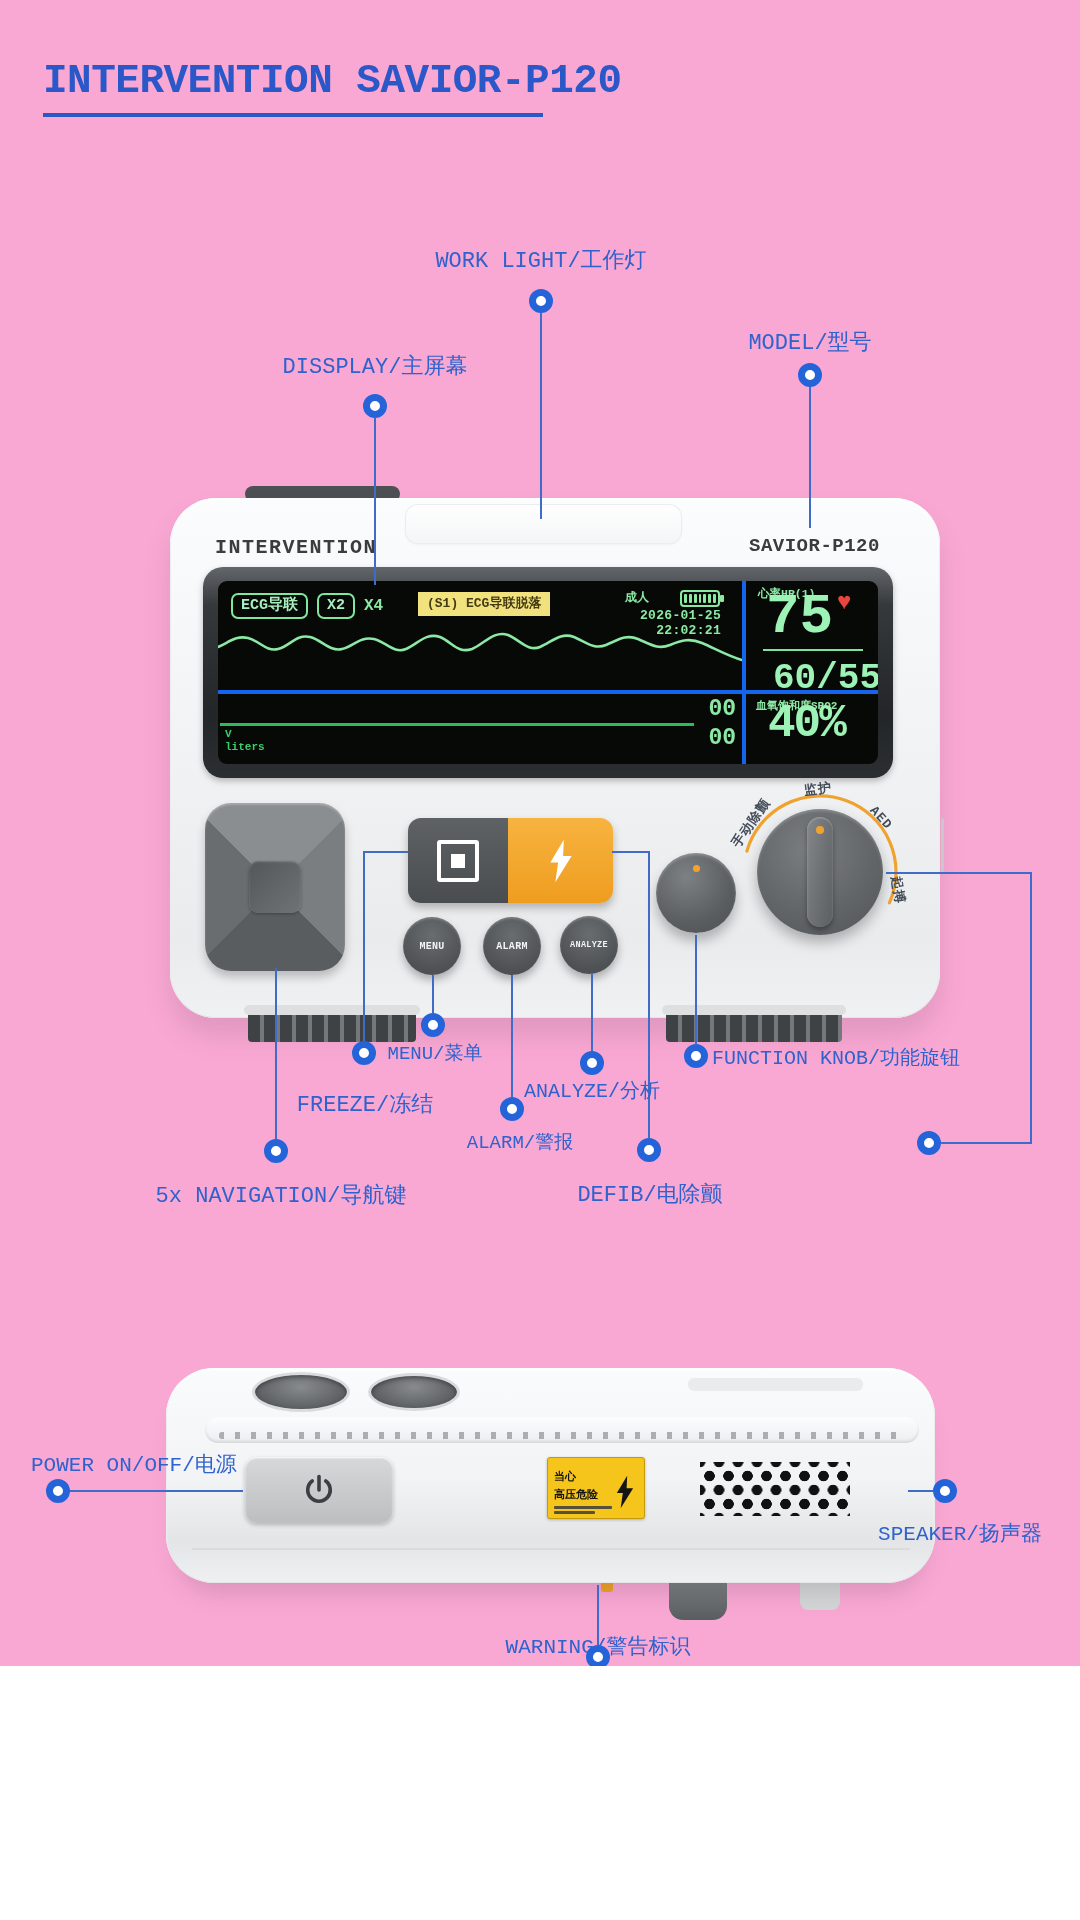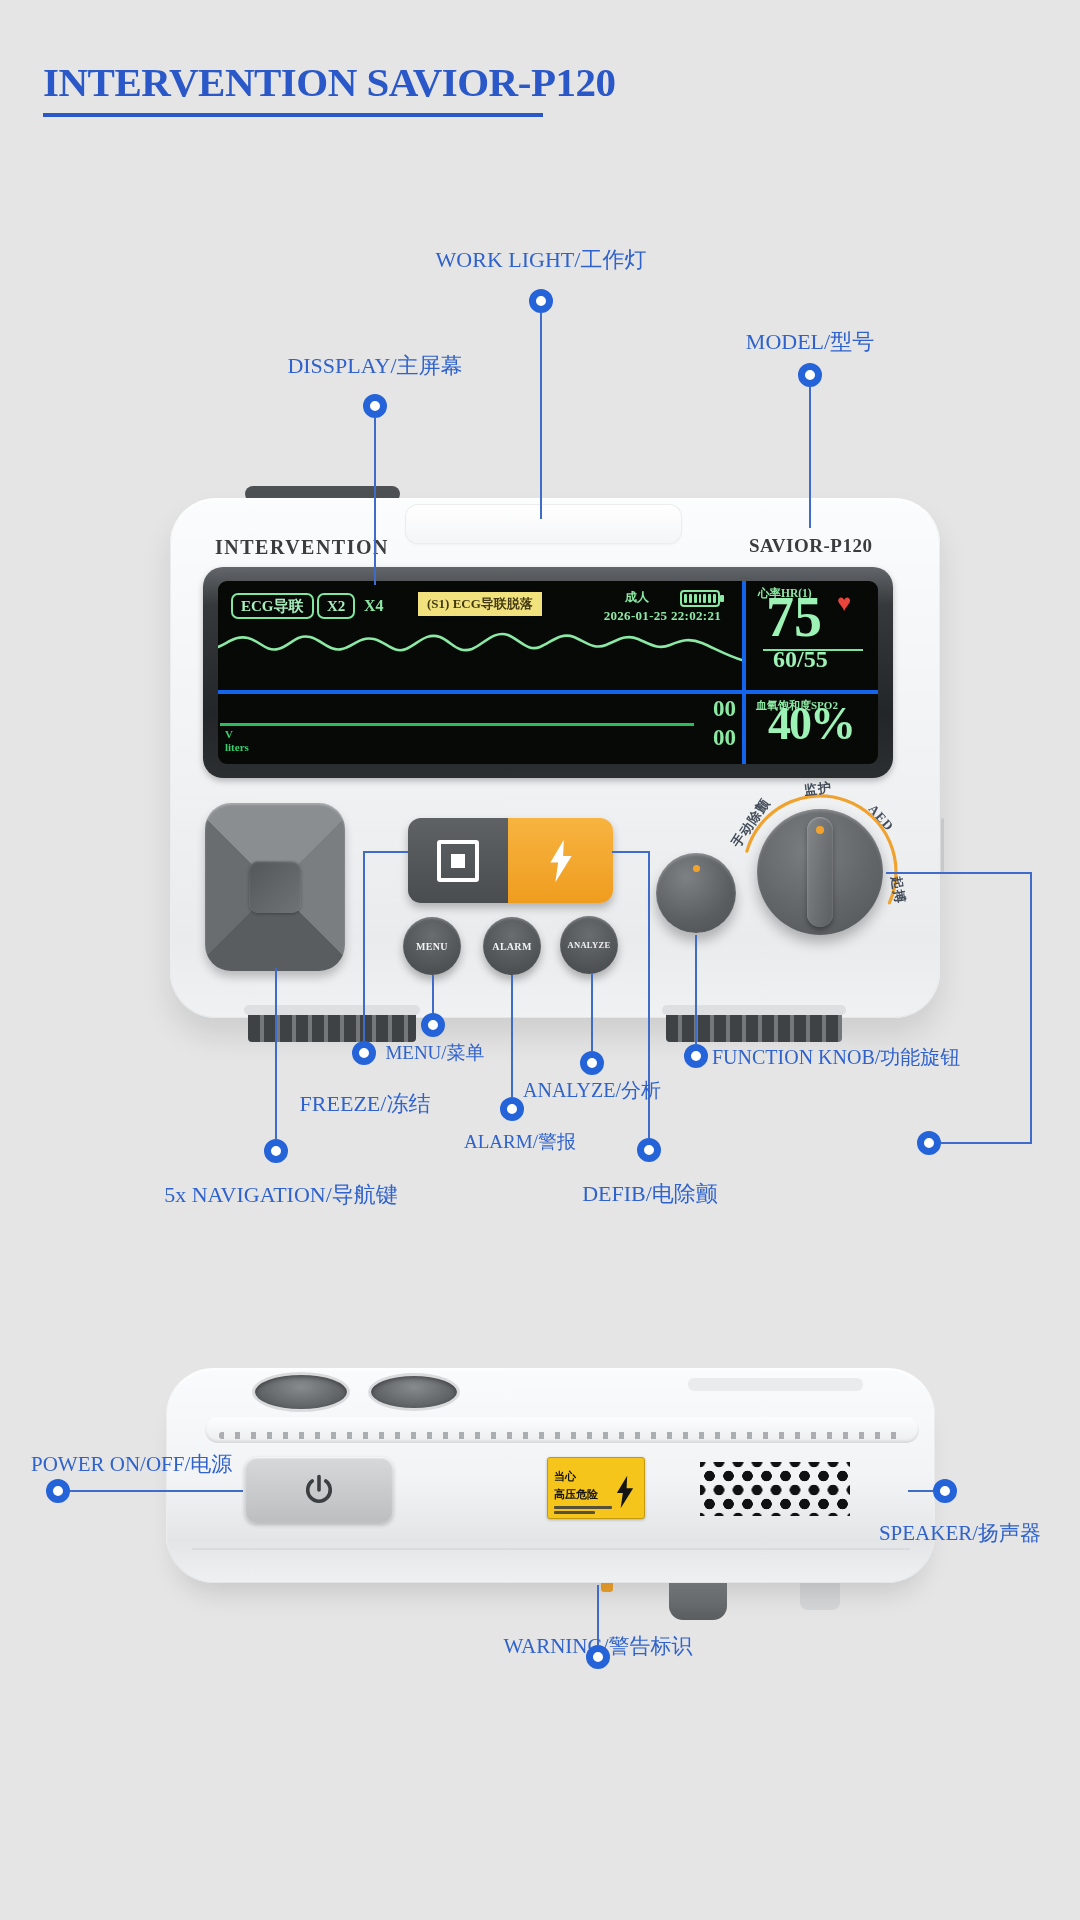--- a/index.html
+++ b/index.html
@@ -1,17 +1,17 @@
 <!DOCTYPE html>
 <html><head>
 <meta charset="utf-8">
 <style>
   html,body{margin:0;padding:0;background:#fff;}
-  .stage{position:relative;width:1080px;height:1920px;background:#e5e5e5;overflow:hidden;
-         font-family:Liberation Serif, serif;}
+  .stage{position:relative;width:1080px;height:1666px;background:#f9a8d4;overflow:hidden;
+         font-family:Liberation Mono, monospace;}
   
   .title{position:absolute;left:43px;top:58px;font-size:41px;font-weight:bold;
          color:#2b58c8;letter-spacing:-0.5px;white-space:nowrap;}
   .title-underline{position:absolute;left:43px;top:113px;width:500px;height:4px;background:#2b58c8;}
   .subtitle{position:absolute;left:43px;top:131px;font-size:27px;font-weight:500;color:#2b58c8;white-space:nowrap;}
   
   .clabel{position:absolute;color:#2f62cc;font-size:22px;font-weight:500;
           text-align:center;white-space:nowrap;z-index:22;}
   .dot{position:absolute;width:24px;height:24px;border:7px solid #2563d9;border-radius:50%;
        background:#fff;box-sizing:border-box;z-index:23;}
@@ -43,21 +43,21 @@
            border-radius:4px;box-sizing:border-box;display:flex;gap:2px;padding:2px;}
   .battery i{flex:1;background:#8ce9a4;border-radius:1px;}
   .battery:after{content:"";position:absolute;right:-6px;top:3px;width:4px;height:7px;background:#8ce9a4;border-radius:1px;}
   .vdiv{position:absolute;left:524px;top:0;width:4px;height:183px;background:#1565ec;}
   .hdiv{position:absolute;left:0;top:109px;width:660px;height:4px;background:#1565ec;}
   .flatline{position:absolute;left:2px;top:142px;width:474px;height:3px;background:#2abc5f;}
   .aux{position:absolute;left:484px;width:34px;text-align:right;font-size:23px;font-weight:bold;}
   .hr-big{position:absolute;left:548px;top:8px;font-size:56px;font-weight:bold;line-height:1;color:#9df2b6;}
   .heart{position:absolute;left:619px;top:10px;font-size:24px;color:#e8463c;line-height:1;}
   .hr-line{position:absolute;left:545px;top:68px;width:100px;height:2px;background:#7de2a0;}
-  .nibp{position:absolute;left:555px;top:65px;font-size:24px;font-weight:bold;color:#9df2b6;}
+  .nibp{position:absolute;left:555px;top:77px;font-size:36px;font-weight:bold;color:#9df2b6;}
   .spo2-big{position:absolute;left:550px;top:120px;font-size:46px;font-weight:bold;letter-spacing:-2px;line-height:1;color:#9df2b6;}
   
   .navpad{position:absolute;left:205px;top:803px;width:140px;height:168px;border-radius:26px;
           background:conic-gradient(from 45deg,#7b7e81 0 90deg,#5a5d60 90deg 180deg,#6a6d70 180deg 270deg,#8b8e91 270deg 360deg);
           box-shadow:0 6px 10px rgba(0,0,0,.22),inset 0 2px 2px rgba(255,255,255,.25);display:flex;align-items:center;justify-content:center;}
   .navpad i{width:52px;height:52px;border-radius:9px;background:linear-gradient(135deg,#54575a,#707376);
             box-shadow:inset 0 1px 2px rgba(255,255,255,.2),0 1px 3px rgba(0,0,0,.3);}
   .keygroup{position:absolute;left:408px;top:818px;width:205px;height:85px;border-radius:13px;overflow:hidden;
             box-shadow:0 5px 9px rgba(0,0,0,.25);display:flex;}
   .freeze-btn{width:100px;background:linear-gradient(180deg,#5f6265,#4a4d50);display:flex;align-items:center;justify-content:center;}

